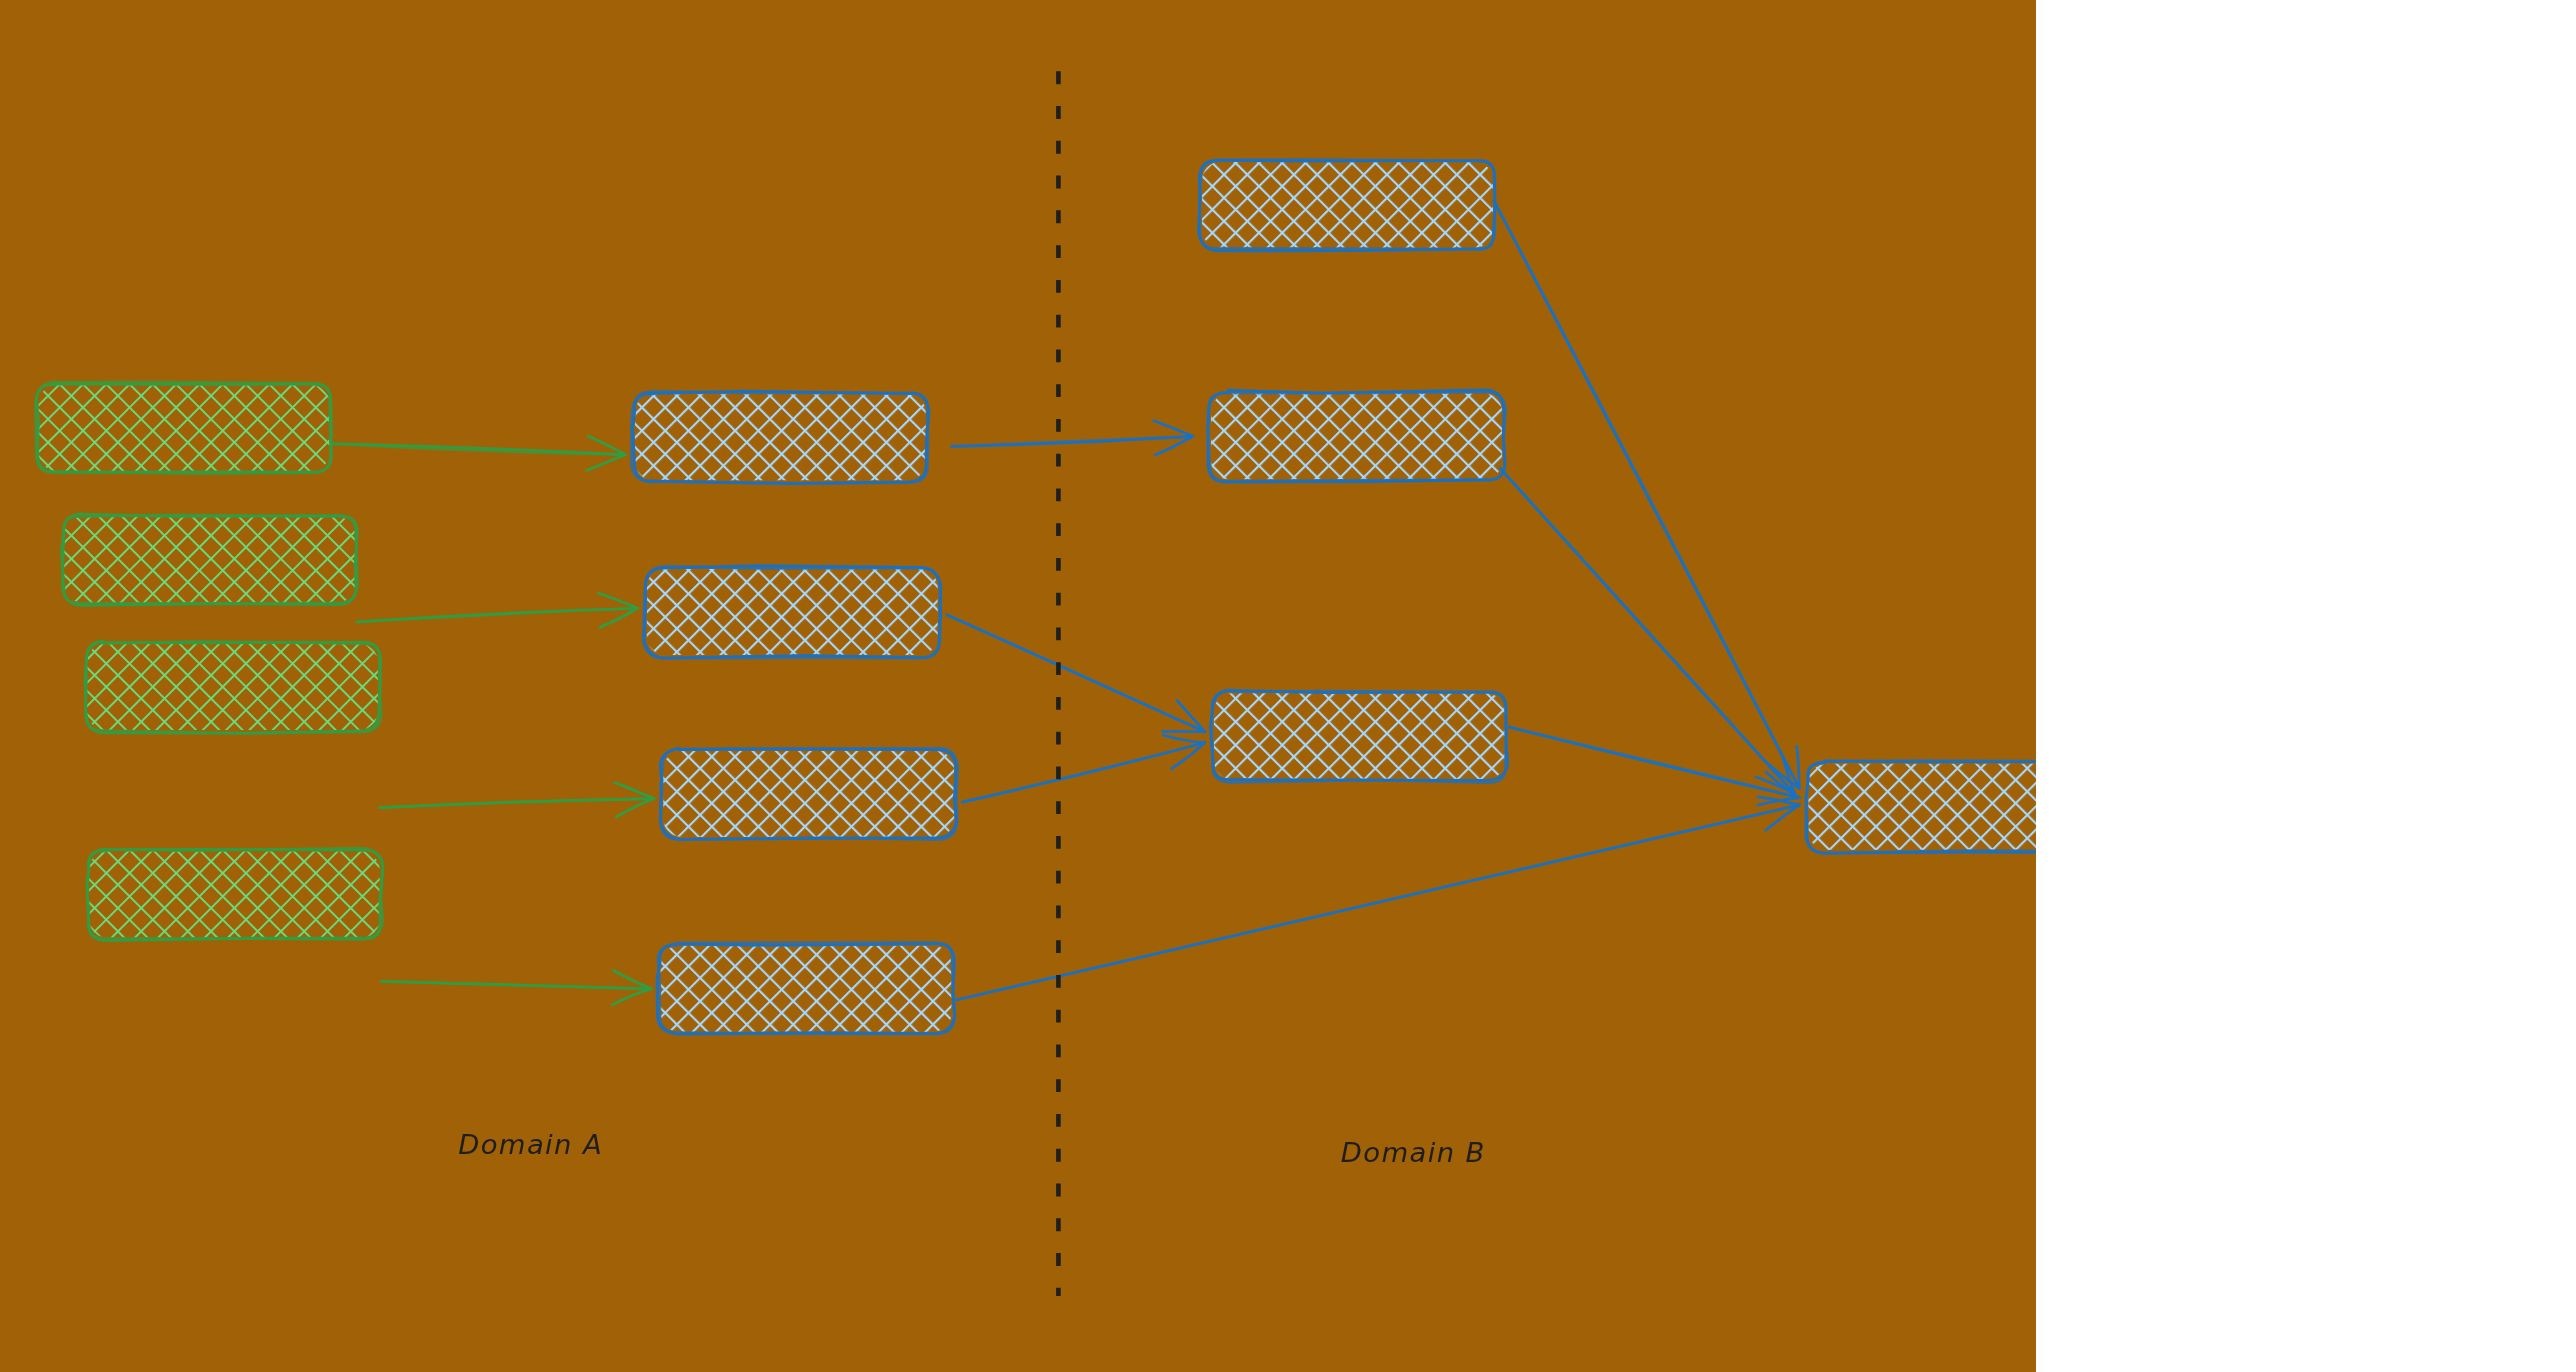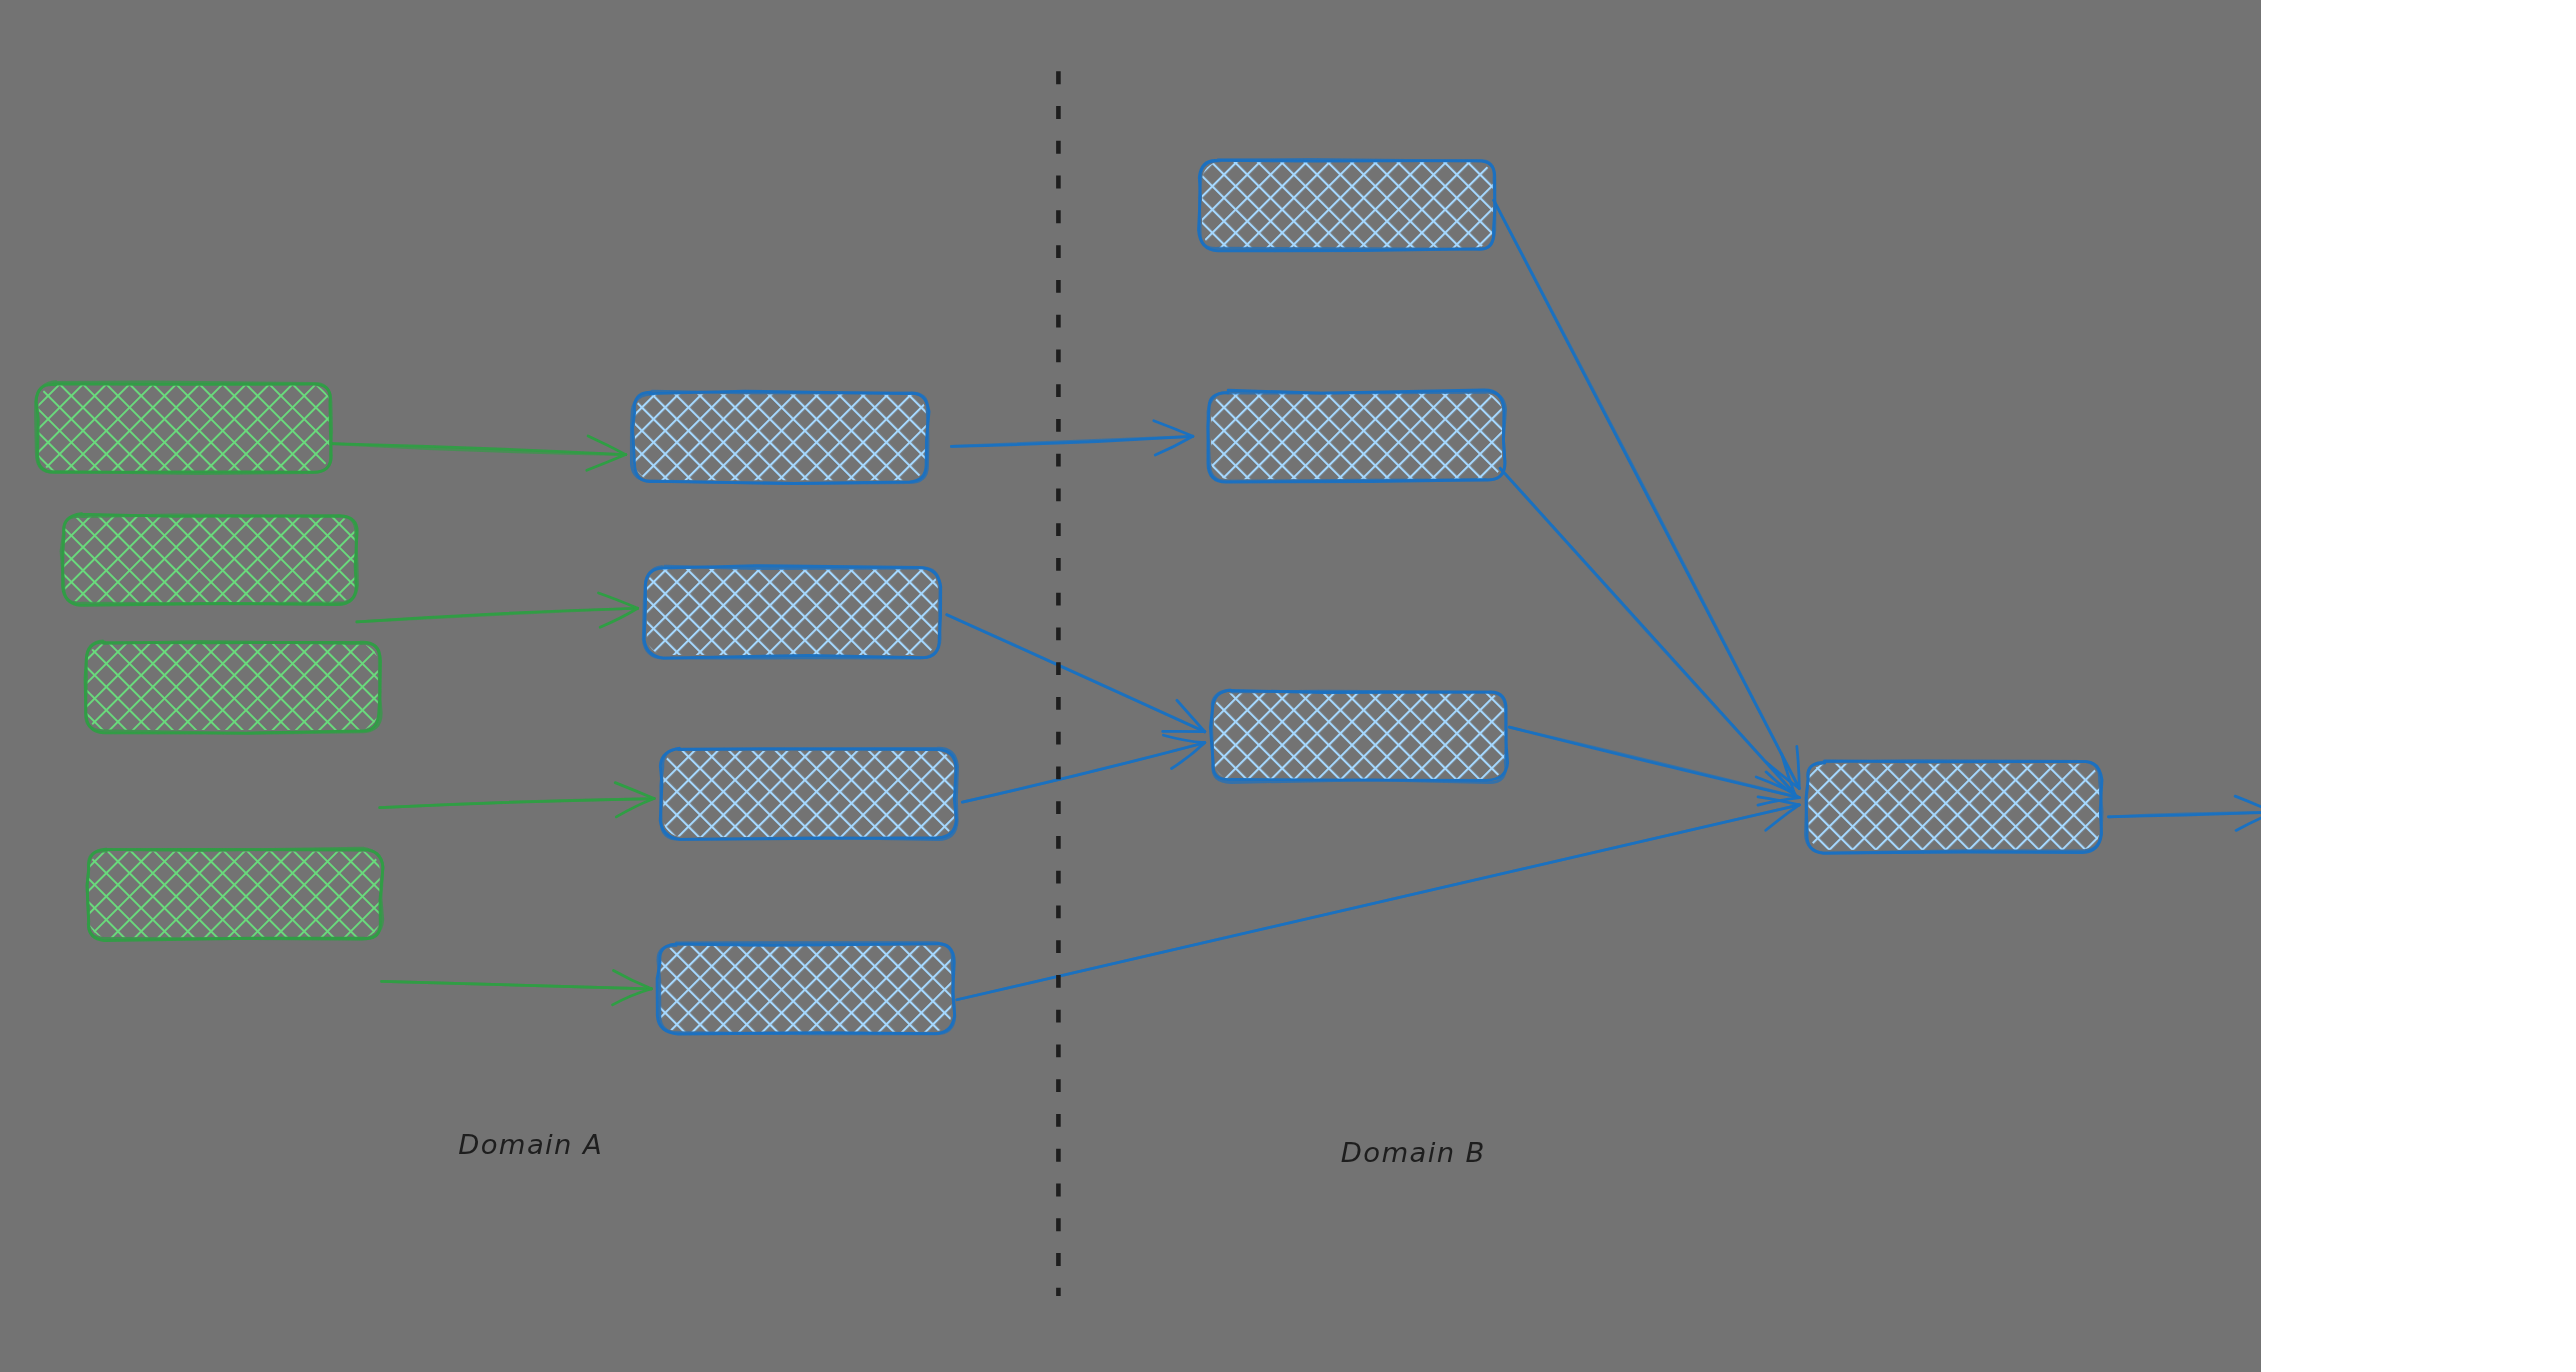--- a/index.html
+++ b/index.html
@@ -6,23 +6,23 @@
   html, body {
     margin: 0;
     padding: 0;
     background: #ffffff;
   }
   body {
     font-family: "DejaVu Sans", sans-serif;
   }
   #canvas-wrap {
     position: relative;
-    width: 2261px;
+    width: 2036px;
     height: 1372px;
-    background: #737373;
+    background: #a16207;
     overflow: hidden;
   }
   svg#diagram {
     display: block;
     width: 2576px;
     height: 1372px;
   }
   .domain-label-text {
     font-family: "DejaVu Sans", sans-serif;
     font-size: 30px;

